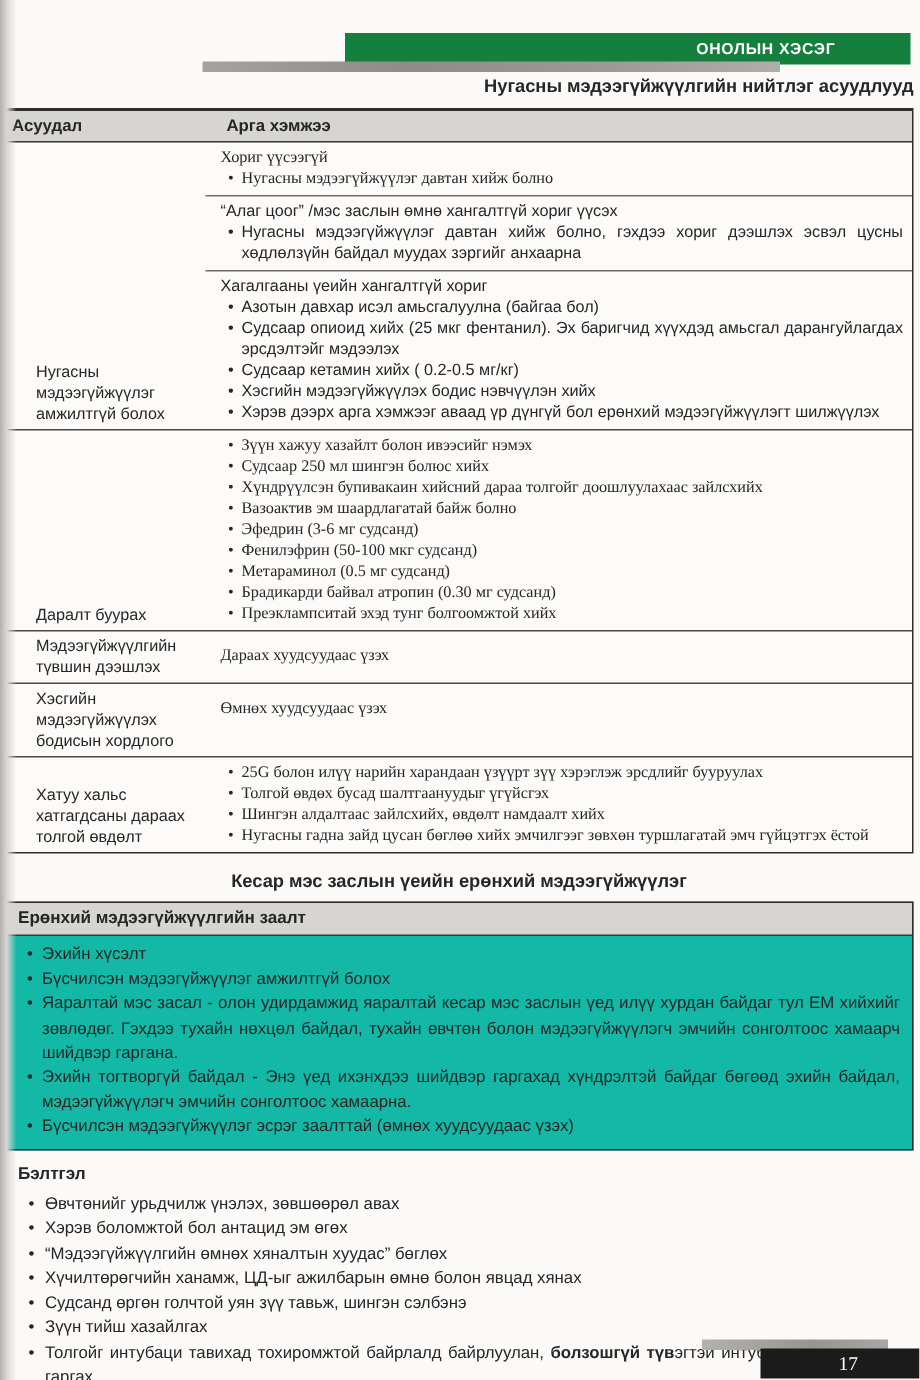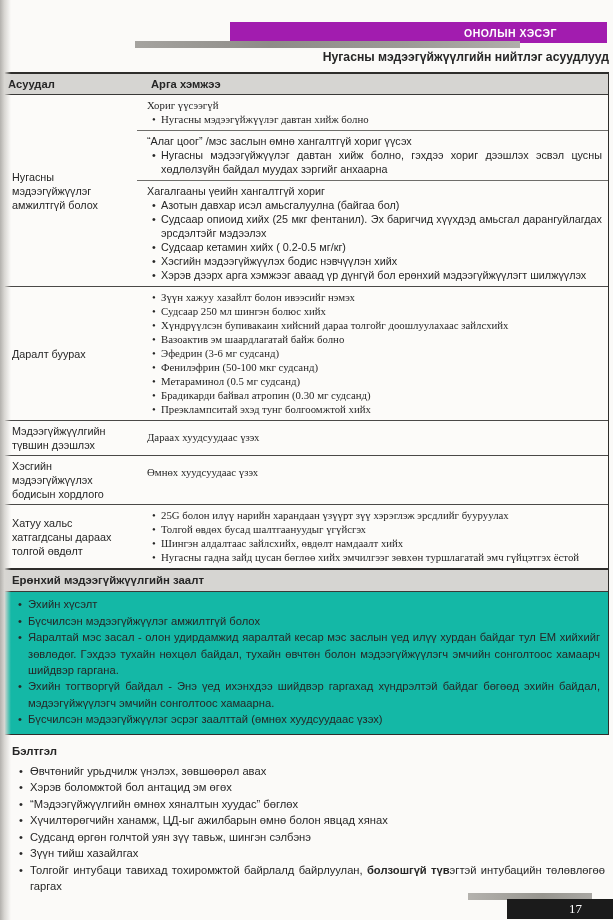--- a/index.html
+++ b/index.html
@@ -12,40 +12,40 @@
     overflow:hidden;
   }
   .scan-edge {
     position:absolute; left:0; top:0; width:11px; height:920px;
     background:linear-gradient(90deg,#b3b1ad 0%,#d8d6d2 40%,rgba(232,231,228,0) 100%);
     z-index:5;
   }
   
   .tag-bar {
     position:absolute; left:230px; top:22px; width:377px; height:21px;
-    background:#a21caf; color:#ffffff;
+    background:#15803d; color:#ffffff;
     display:flex; align-items:center; justify-content:flex-end;
     padding-right:50px; box-sizing:border-box;
     font-weight:bold; font-size:10.5px; letter-spacing:0.5px;
   }
   .tag-shadow {
     position:absolute; left:135px; top:41px; width:385px; height:7px;
     background:linear-gradient(90deg,#a5a39f,#8e8c88 35%,#9c9a96 70%,#b0aeaa);
   }
   
   .foot-shadow {
     position:absolute; left:468px; top:893px; width:124px; height:7px;
     background:linear-gradient(90deg,#b4b2ae,#97958f 60%,#a9a7a3);
   }
   .foot-page {
     position:absolute; left:507px; top:899px; width:106px; height:20px;
     background:#1b1b1b; color:#fff;
     font-family:"Liberation Serif", serif; font-size:13px;
     display:flex; align-items:center; justify-content:flex-end;
-    padding-right:31px; box-sizing:border-box;
+    padding-right:41px; box-sizing:border-box;
   }
   
   .content { position:absolute; left:3px; top:50px; width:606px; }
   .doc-title {
     text-align:right; font-weight:bold; font-size:12.2px;
     margin:0 0 8px 0;
   }
   
   .tbl {
     border:1.5px solid #2e2d2b; border-top-width:2px;
@@ -56,22 +56,22 @@
     display:flex; background:#d6d5d2;
     border-bottom:1.2px solid #3a3937;
     font-weight:bold; font-size:11.2px;
     padding:3px 0 3px 0;
   }
   .tbl-header .h-problem { width:133px; flex:none; padding-left:4px; }
   .tbl-header .h-actions { flex:1; padding-left:10px; }
   .t-row { display:flex; border-top:1px solid #4a4947; }
   .t-row:first-of-type { border-top:none; }
   .t-problem {
-    width:133px; flex:none; padding:3px 3px 3px 8px;
-    display:flex; align-items:center; box-sizing:border-box;
+    width:133px; flex:none; padding:3px 3px 3px 20px;
+    display:flex; align-items:flex-end; box-sizing:border-box;
   }
   .t-actions { flex:1; min-width:0; }
   .t-block { padding:3px 6px 4px 10px; border-top:1px solid #6e6d6a; }
   .t-block:first-child { border-top:none;font-family:Liberation Serif, serif; }
   .t-block .heading { text-align:left; }
   .t-block .plain { padding:6px 0 7px 0; }
   ul.blist { list-style:none; margin:0; padding:0; }
   ul.blist li { display:flex; text-align:justify; }
   ul.blist .dot { flex:none; width:9px; margin-left:5px; text-align:left; }
   ul.blist .txt { flex:1; min-width:0; }
@@ -258,20 +258,21 @@
                   <span class="dot">•</span>
                   <span class="txt">Нугасны гадна зайд цусан бөглөө хийх эмчилгээг зөвхөн туршлагатай эмч гүйцэтгэх ёстой</span>
                 </li>
               </ul>
             </div>
           </div>
         </div>
       </div>
   </div>
 
+  <div class="section-title">Кесар мэс заслын үеийн ерөнхий мэдээгүйжүүлэг</div>
 
   <div class="box2">
     <div class="box2-header">Ерөнхий мэдээгүйжүүлгийн заалт</div>
     <ul class="blist" id="ind-list">
         <li>
           <span class="dot">•</span>
           <span class="txt">Эхийн хүсэлт</span>
         </li>
         <li>
           <span class="dot">•</span>

